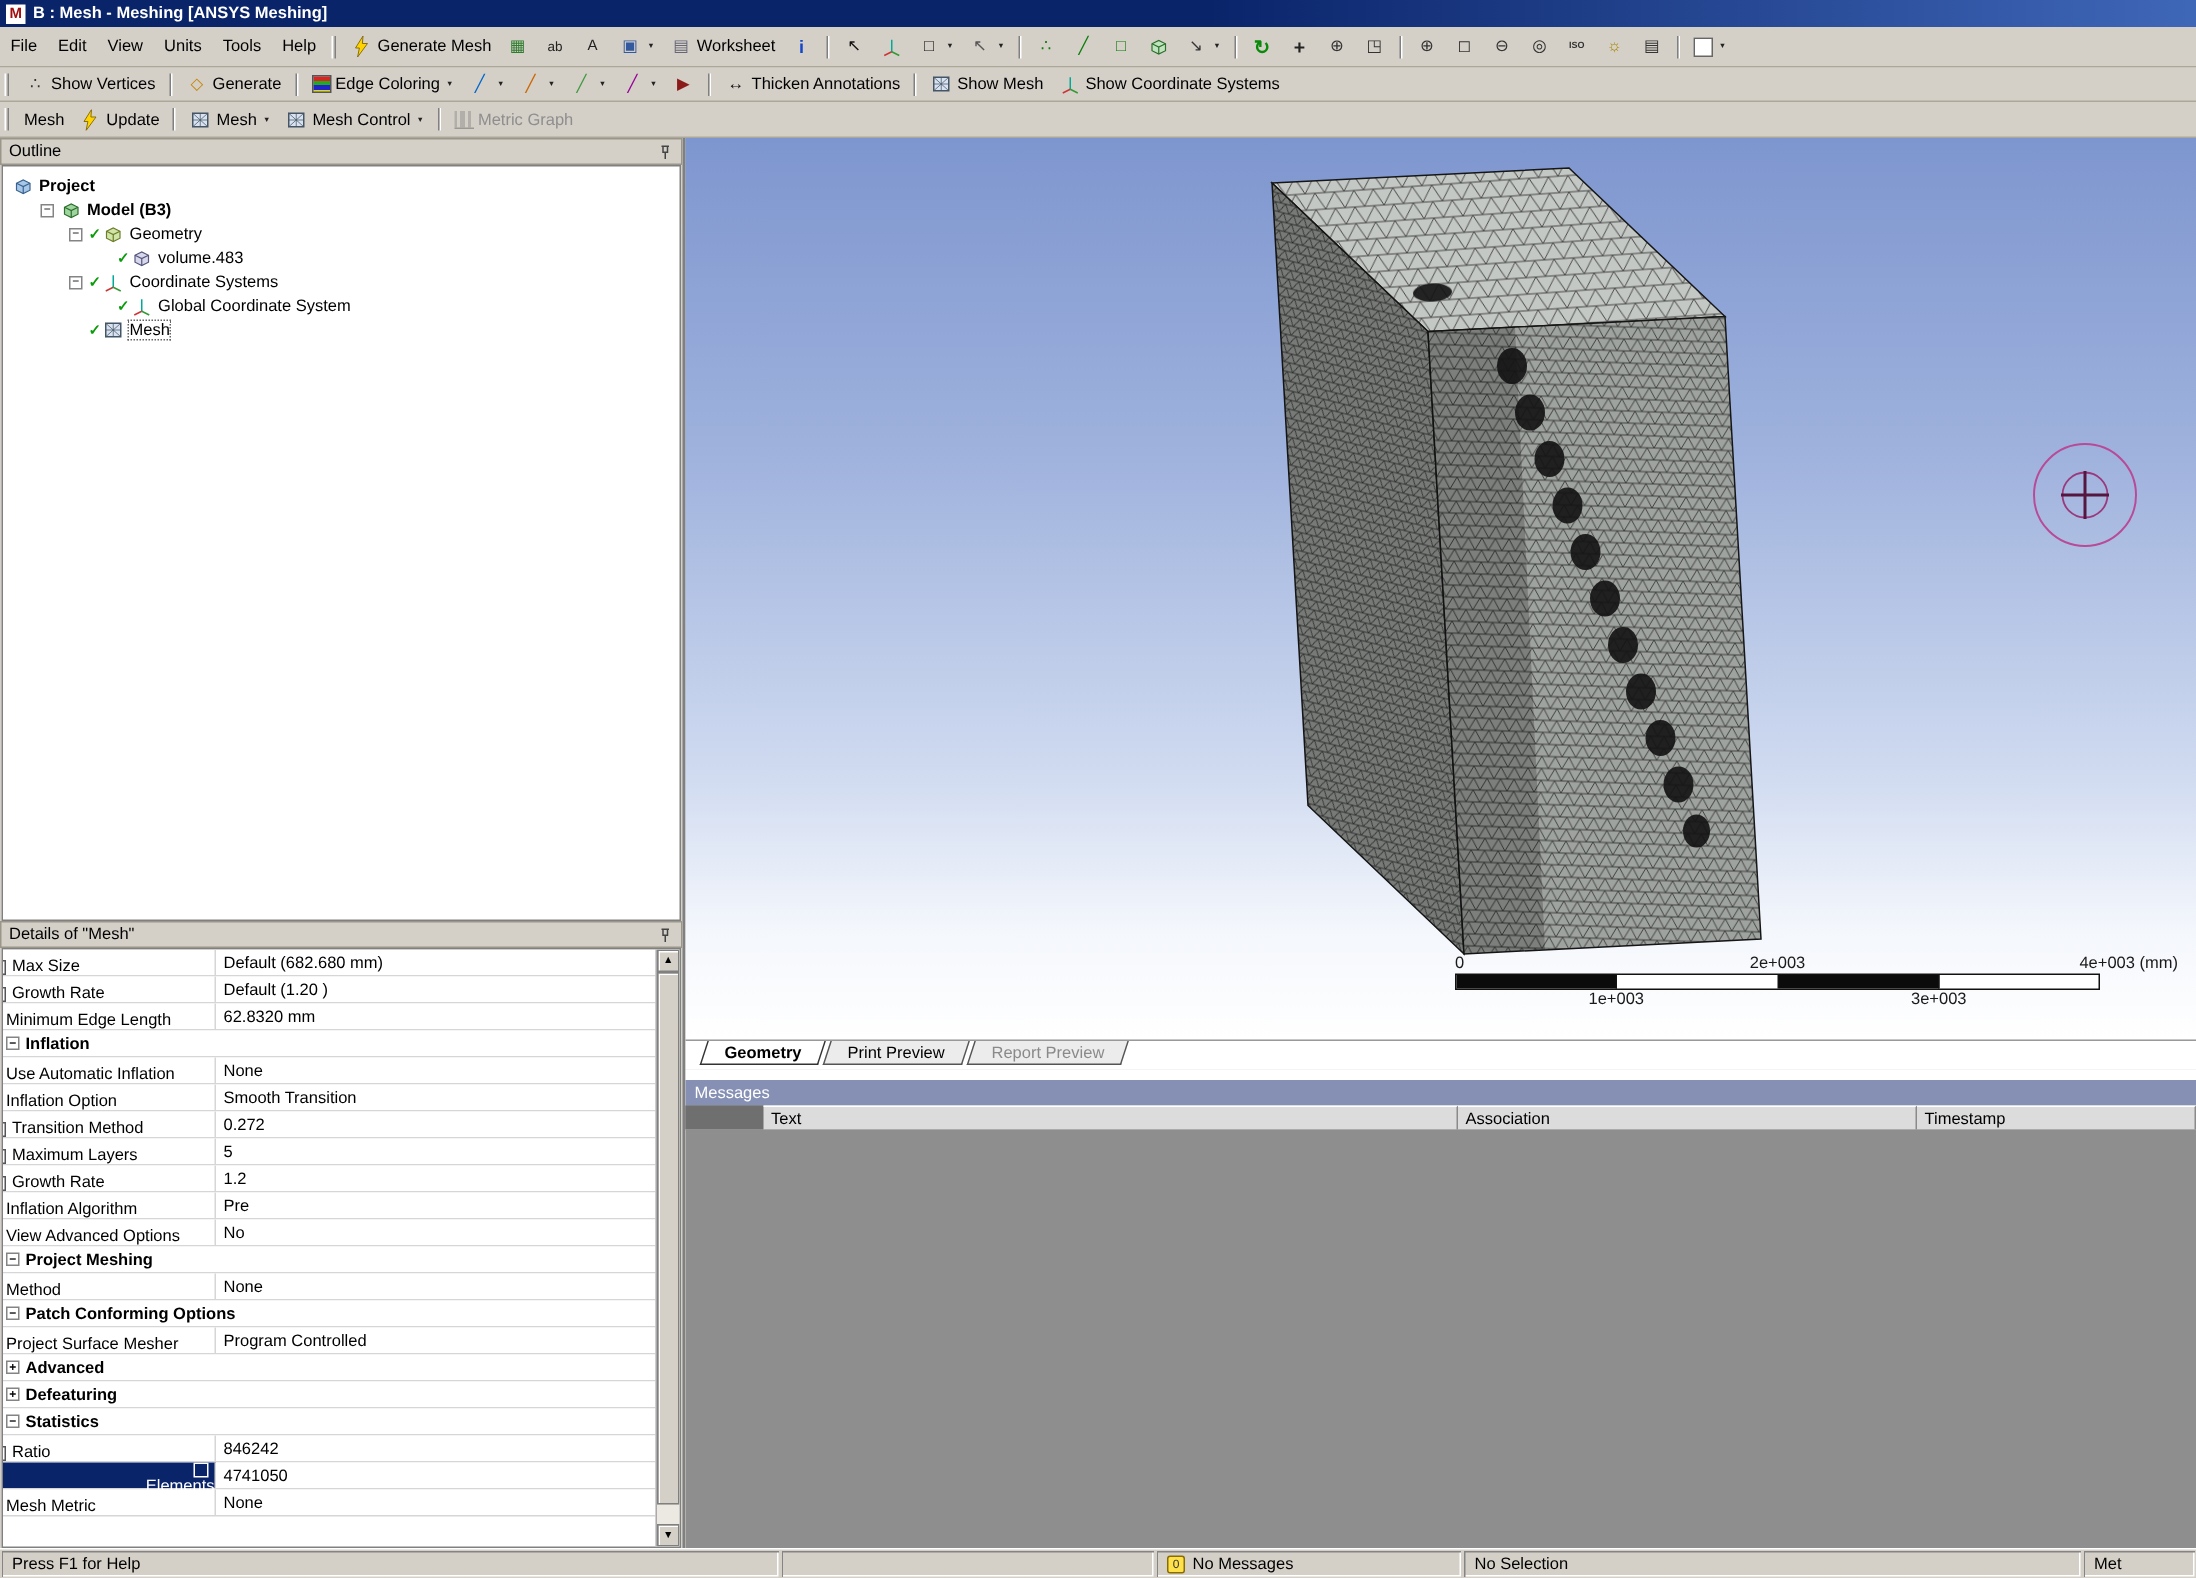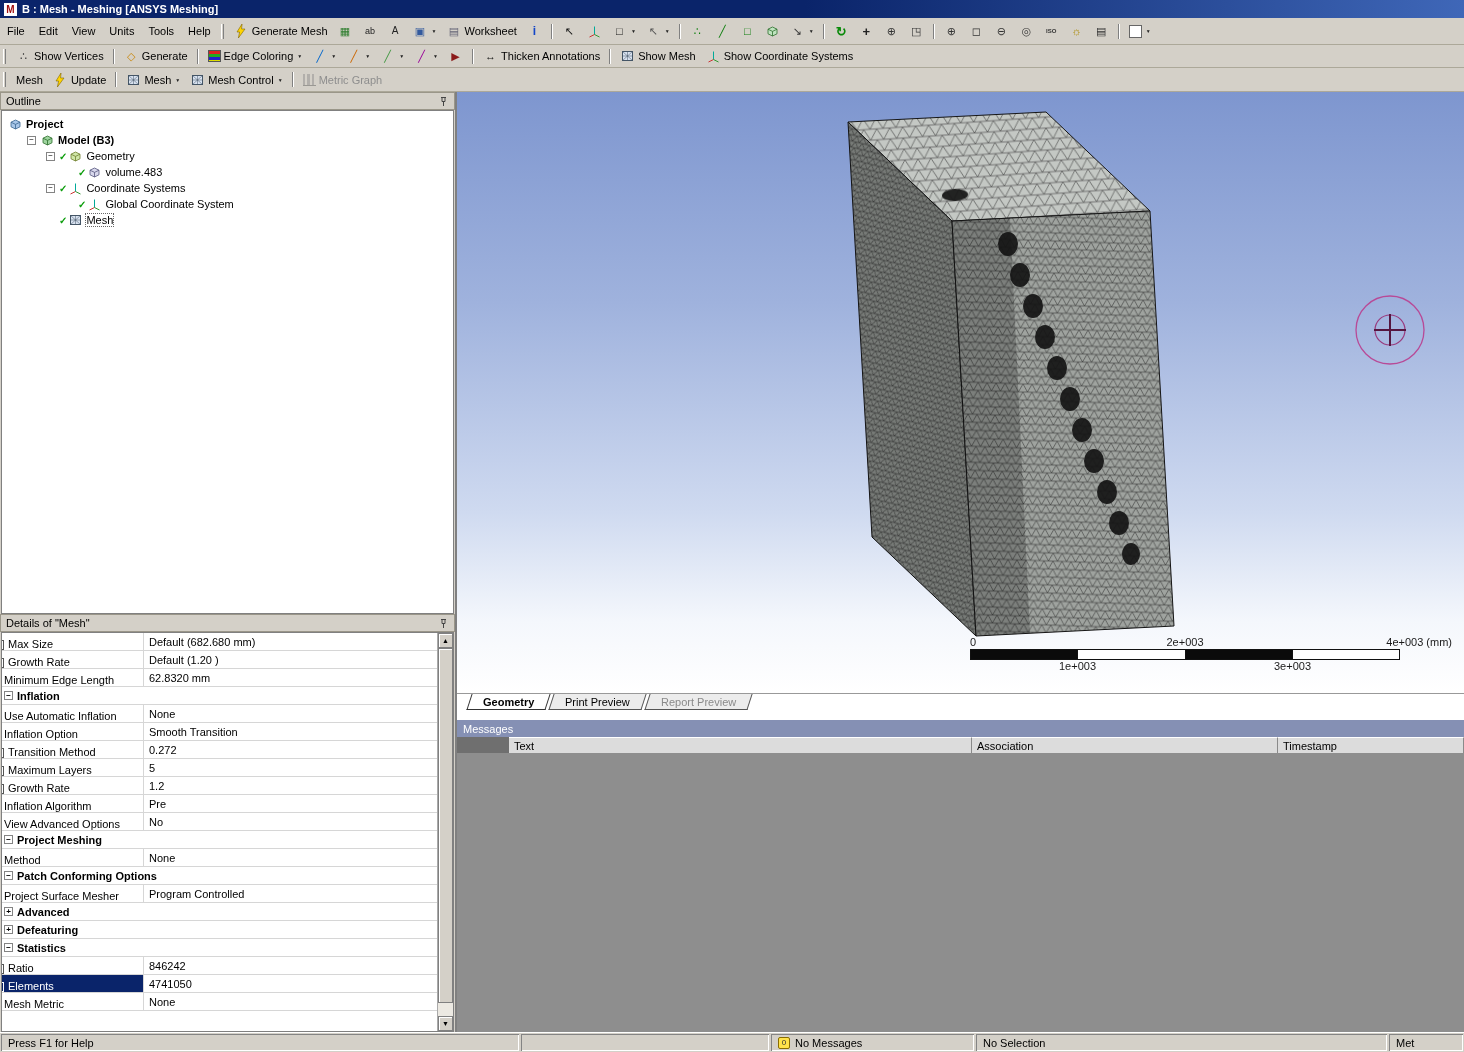--- a/index.html
+++ b/index.html
@@ -58,21 +58,21 @@
   
   .details{position:absolute;left:1px;top:540px;width:453px;height:400px;background:#fff;border:1px solid #808080;overflow:hidden;}
   .drows{position:absolute;left:0;top:0;width:calc(100% - 16px);}
   .drow{display:flex;height:18px;border-bottom:1px solid #d6d6d6;background:#fff;align-items:stretch;}
   .dlabel{width:142px;border-right:1px solid #d6d6d6;display:flex;align-items:flex-end;padding-left:2px;flex:none;}
   .dlabel .cb{margin-left:-10px;margin-right:4px;}
   .cb{width:10px;height:10px;border:1px solid #555;background:#fff;flex:none;}
   .dvalue{flex:1;display:flex;align-items:center;padding-left:5px;overflow:hidden;white-space:nowrap;}
   .drow.section{font-weight:bold;padding-left:2px;align-items:center;background:#fff;}
   .drow.section .exp{margin-right:4px;}
-  .dlabel.sel{background:#0a246a;color:#fff;}
+  .dlabel.sel{background:#0a246a;color:#fff;flex-direction:column;}
   .dlabel.sel .cb{border-color:#fff;background:#0a246a;}
   .vscroll{position:absolute;right:0;top:0;width:16px;height:100%;background:#ece9e2;border-left:1px solid #aaa;}
   .sbtn{position:absolute;left:0;width:15px;height:15px;background:#d4d0c8;border:1px solid #808080;
     box-shadow:inset 1px 1px 0 #fff;font-size:7px;display:flex;align-items:center;justify-content:center;}
   .sbtn.up{top:0;}
   .sbtn.down{bottom:0;}
   .sthumb{position:absolute;left:0;top:15px;width:15px;height:355px;background:#d4d0c8;border:1px solid #808080;box-shadow:inset 1px 1px 0 #fff;}
 
   
   .viewport{position:absolute;left:457px;top:92px;width:1007px;height:601px;

